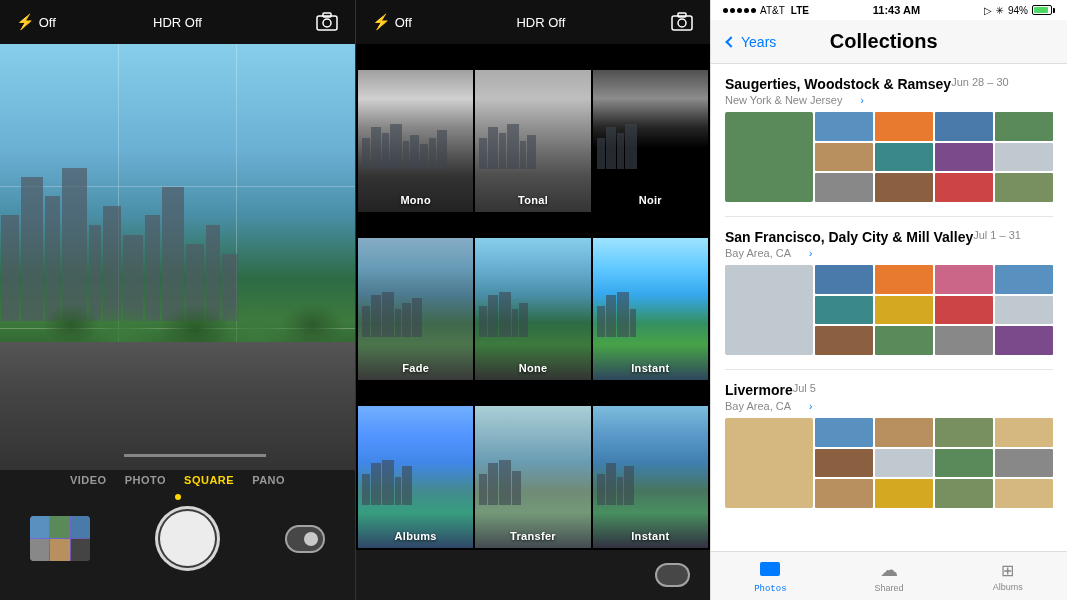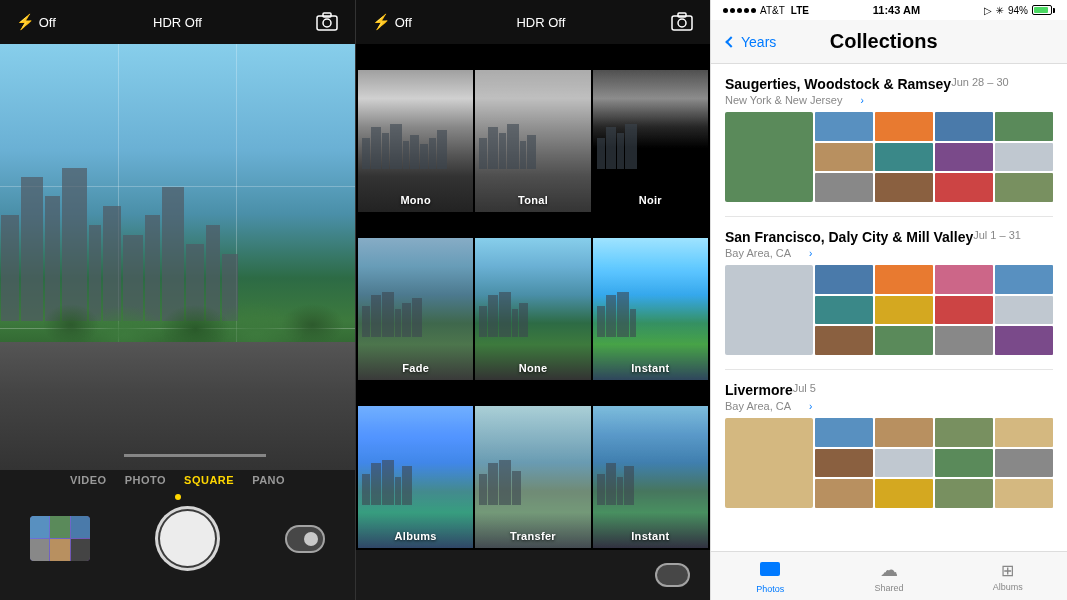--- a/index.html
+++ b/index.html
@@ -468,20 +468,21 @@
     }
     .tab-icon {
       font-size: 20px;
     }
     .tab-label {
       font-size: 9px;
       color: #888;
     }
     .tab-label-active {
       color: #007aff;
+      font-family: Liberation Mono, monospace;
     }
     .tab-icon-active { color: #007aff; }
 
     
     .mc-green { background: #5a8a5a; }
     .mc-blue { background: #4a7aaa; }
     .mc-orange { background: #e87a30; }
     .mc-red { background: #cc4444; }
     .mc-purple { background: #7a4a8a; }
     .mc-teal { background: #3a8888; }

